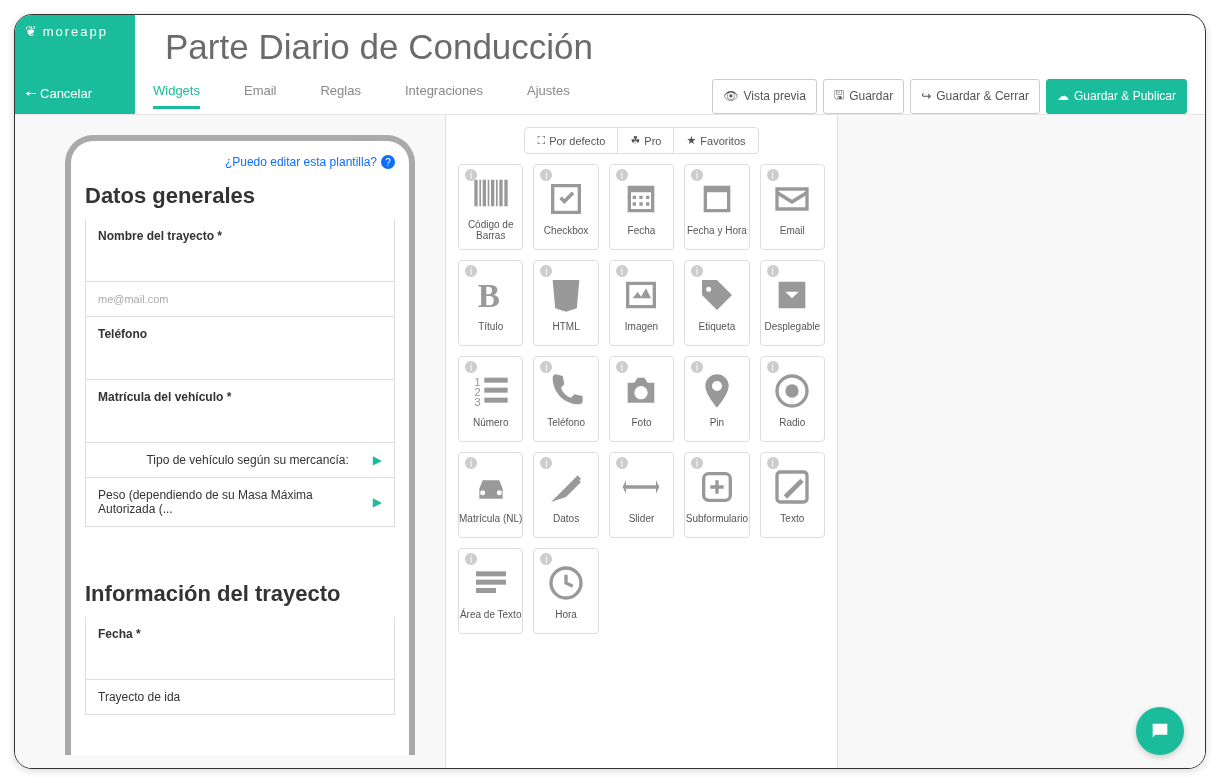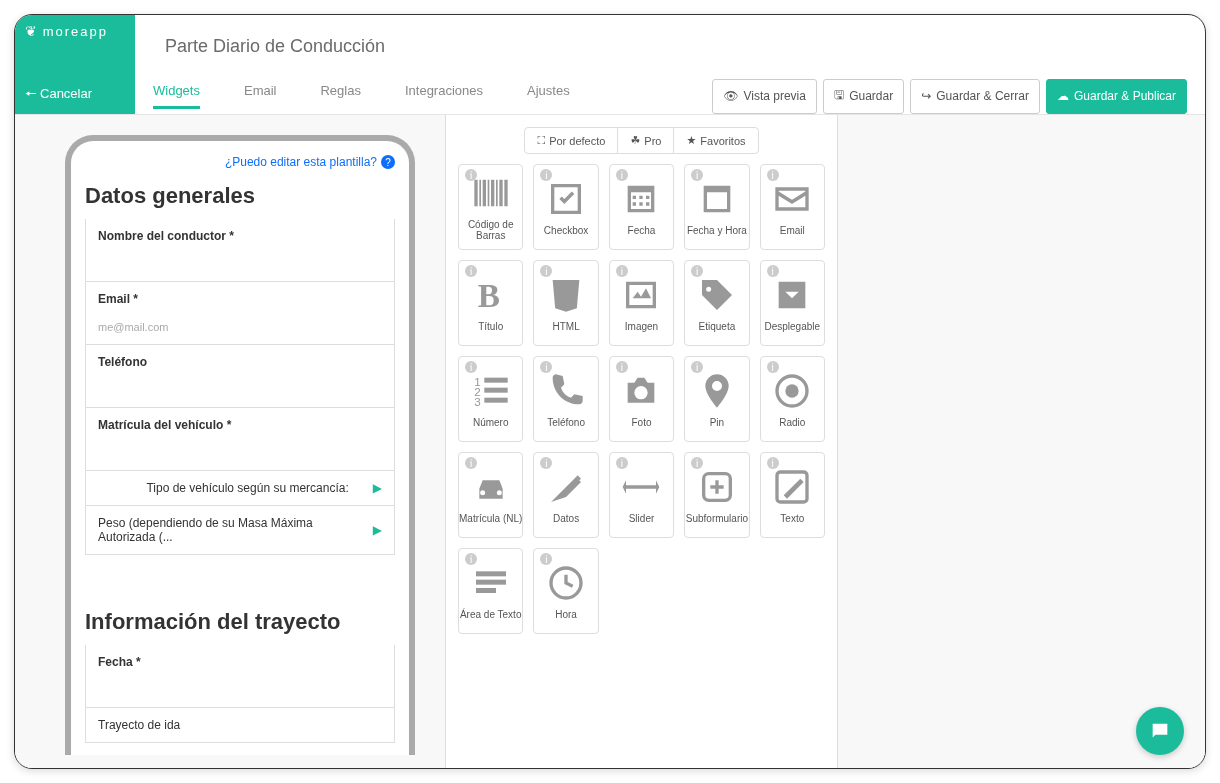--- a/index.html
+++ b/index.html
@@ -5,21 +5,21 @@
 * { box-sizing: border-box; margin: 0; padding: 0; }
 body { font-family: -apple-system, "Helvetica Neue", Arial, sans-serif; background: #fff; width: 1220px; height: 783px; overflow: hidden; position: relative; }
 .frame { position: absolute; top: 14px; left: 14px; right: 14px; bottom: 14px; border: 1px solid #333; border-radius: 18px; overflow: hidden; background: #fff; box-shadow: 0 2px 8px rgba(0,0,0,0.15);}
 .header { display: flex; align-items: stretch; height: 100px; border-bottom: 1px solid #e5e5e5; }
 .logo-block { width: 120px; background: #1bbc9b; color: #fff; display: flex; flex-direction: column; justify-content: space-between; padding: 8px 10px; }
 .logo-top { display: flex; align-items: center; gap: 4px; font-size: 13px; letter-spacing: 2px; }
 .leaf { font-size: 14px; }
 .cancel { font-size: 13px; cursor: pointer; }
 .header-main { flex: 1; display: flex; flex-direction: column; }
 .title-row { flex: 1; display: flex; align-items: center; padding-left: 30px; }
-.page-title { font-size: 18px; color: #6b6b6b; font-weight: 300; }
+.page-title { font-size: 35px; color: #6b6b6b; font-weight: 300; }
 .tab-row { height: 36px; display: flex; align-items: center; padding: 0 18px; gap: 28px; }
 .tabs { display: flex; gap: 44px; }
 .tab { font-size: 13px; color: #888; padding-bottom: 8px; cursor: pointer; border-bottom: 3px solid transparent; }
 .tab.active { color: #1bbc9b; border-bottom-color: #1bbc9b; }
 .actions { margin-left: auto; display: flex; gap: 6px; }
 .btn { font-size: 12px; padding: 6px 10px; border: 1px solid #ccc; border-radius: 3px; background: #fff; color: #555; cursor: pointer; display: flex; align-items: center; gap: 5px; }
 .btn.primary { background: #1bbc9b; color: #fff; border-color: #1bbc9b; }
 .body { display: flex; height: calc(100% - 100px); background: #f8f8f8; }
 .preview-col { width: 430px; padding: 20px 30px 0 50px; overflow: hidden; }
 .phone { background: #fff; border: 6px solid #aaa; border-bottom: none; border-radius: 28px 28px 0 0; height: 620px; padding: 14px 0 0 0; overflow: hidden; }
@@ -99,22 +99,22 @@
 
   <div class="body">
     <div class="preview-col">
       <div class="phone">
         <div class="phone-inner">
           <div class="edit-hint">
             <span>¿Puedo editar esta plantilla?</span>
             <span class="help-dot">?</span>
           </div>
           <div class="section-title">Datos generales</div>
-          <div class="field"><span class="field-label">Nombre del conductor *</span>&nbsp;</div>
-          <div class="field"><span class="field-label">Email *</span><span class="field-ph">me@mail.com</span></div>
+          <div class="field"><span class="field-label">Nombre del trayecto *</span>&nbsp;</div>
+          <div class="field"><span class="field-ph">me@mail.com</span></div>
           <div class="field"><span class="field-label">Teléfono</span>&nbsp;</div>
           <div class="field"><span class="field-label">Matrícula del vehículo *</span>&nbsp;</div>
           <div class="field field-row">
               <span>Tipo de vehículo según su mercancía:</span>
               <span class="chev">▶</span>
             </div>
           <div class="field field-row">
               <span>Peso (dependiendo de su Masa Máxima Autorizada (...</span>
               <span class="chev">▶</span>
             </div>

